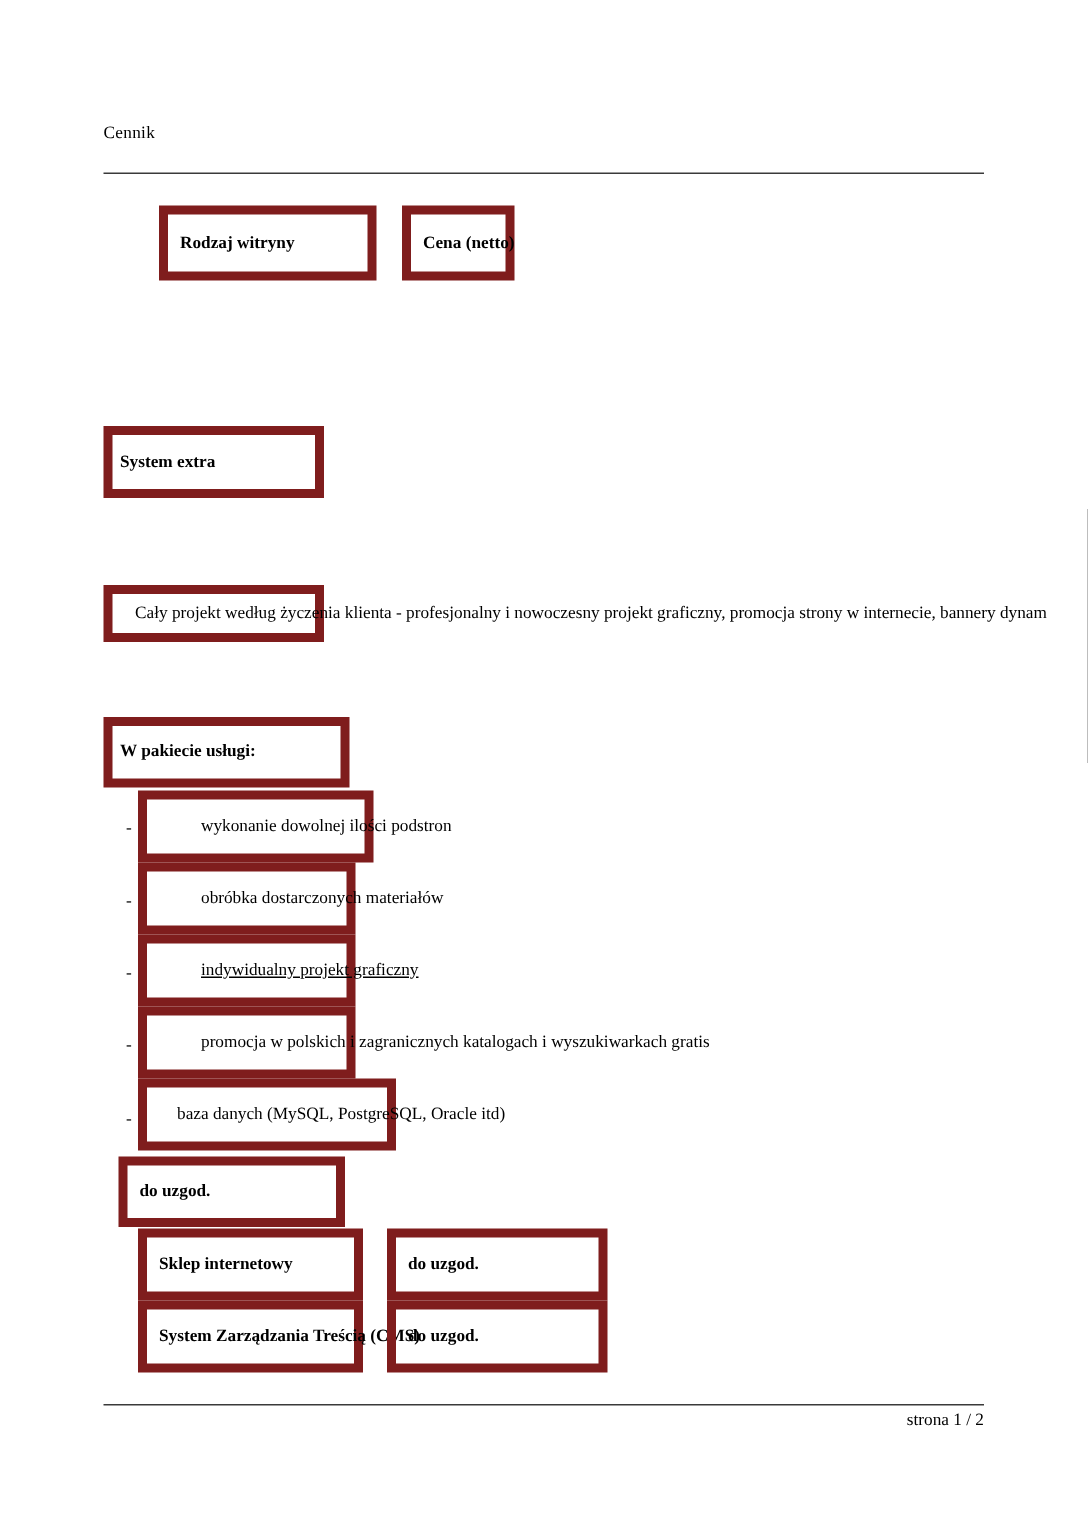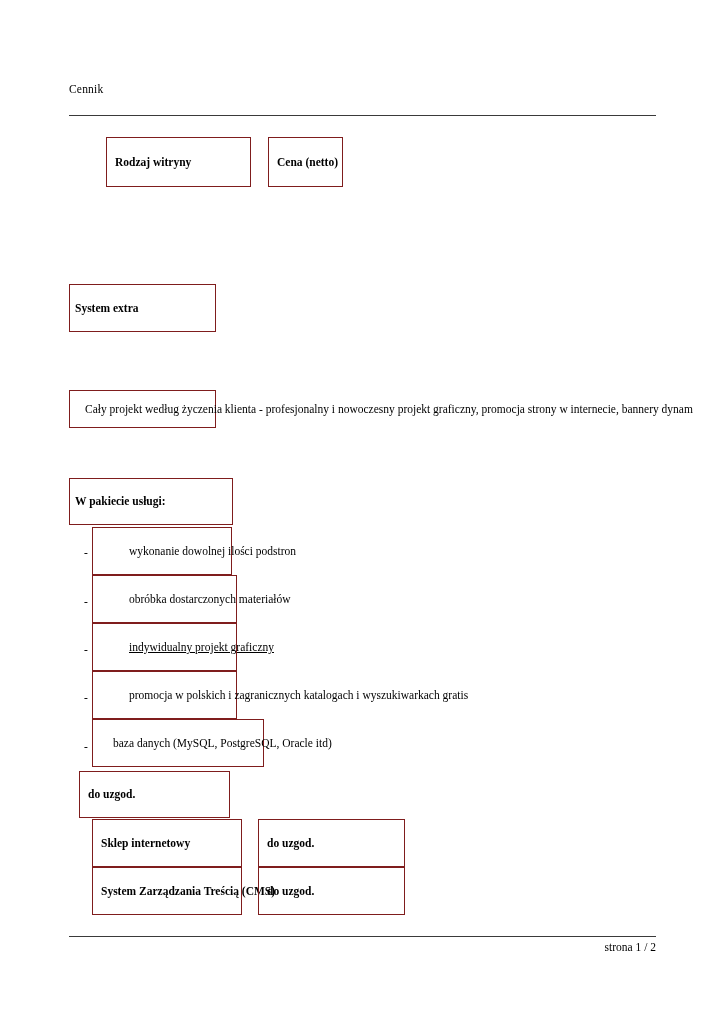--- a/index.html
+++ b/index.html
@@ -41,21 +41,21 @@
     top: 941px;
     width: 656px;
     text-align: right;
     font-size: 11.5px;
     color: #000;
   }
   
   .cell {
     position: absolute;
     box-sizing: border-box;
-    border: 1px solid #7f1d1d;
+    border: 6px solid #7f1d1d;
     background: transparent;
     display: flex;
     align-items: center;
     overflow: visible;
     white-space: nowrap;
     text-align: right;
   }
   .cell .txt {
     display: block;
     font-size: 11.5px;
@@ -95,21 +95,21 @@
 
   <div class="cell" style="left:69px; top:390px; width:147px; height:38px; padding-left:15px;">
     <span class="txt">Cały projekt według życzenia klienta - profesjonalny i nowoczesny projekt graficzny, promocja strony w internecie, bannery dynam</span>
   </div>
 
   <div class="cell b" style="left:69px; top:478px; width:164px; height:47px; padding-left:5px;">
     <span class="txt">W pakiecie usługi:</span>
   </div>
 
   <div class="bullet" style="left:84px; top:547px;">-</div>
-  <div class="cell" style="left:92px; top:527px; width:140px; height:48px; padding-left:36px;">
+  <div class="cell" style="left:92px; top:527px; width:157px; height:48px; padding-left:36px;">
     <span class="txt">wykonanie dowolnej ilości podstron</span>
   </div>
 
   <div class="bullet" style="left:84px; top:596px;">-</div>
   <div class="cell" style="left:92px; top:575px; width:145px; height:48px; padding-left:36px;">
     <span class="txt">obróbka dostarczonych materiałów</span>
   </div>
 
   <div class="bullet" style="left:84px; top:644px;">-</div>
   <div class="cell" style="left:92px; top:623px; width:145px; height:48px; padding-left:36px;text-decoration:underline;">

